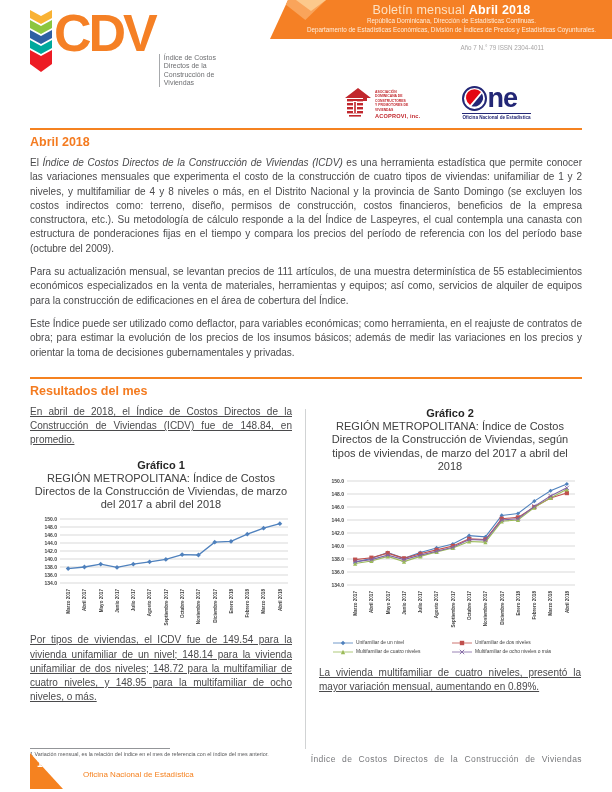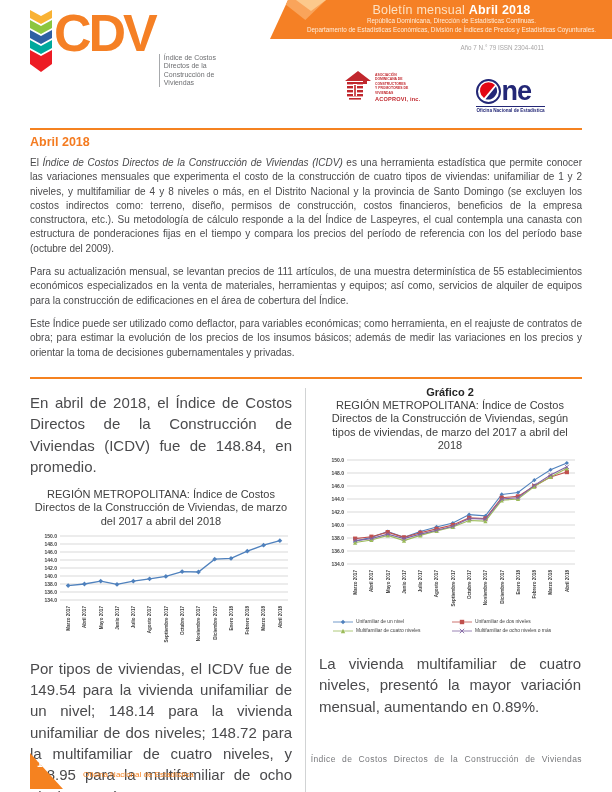--- a/index.html
+++ b/index.html
@@ -18,39 +18,39 @@
     background:#FCC98C; clip-path:polygon(0 0,100% 0,50% 100%); }
   .banner-line1 { font-size:12.5px; color:#FDE0C2; letter-spacing:.2px; }
   .banner-line1 b { color:#fff; font-weight:bold; }
   .banner-small { font-size:6.3px; color:#FDEBDB; line-height:1.35; }
   .issue-line { position:absolute; top:44px; right:68px; font-size:6.3px; color:#A7A5A5; }
   .logo-block { position:absolute; left:30px; top:10px; display:flex; align-items:flex-start; }
   .logo-acronym { font-size:52px; font-weight:bold; color:#F58025; line-height:.92;
     letter-spacing:-3px; margin-left:2px; }
   .logo-tagline { border-left:1px solid #A7A9AC; margin:44px 0 0 4px; padding-left:4px;
     font-size:7px; color:#6D6E71; line-height:1.18; }
-  .partners { position:absolute; left:345px; top:71px; display:flex; gap:56px; align-items:flex-start; }
+  .partners { position:absolute; left:345px; top:78px; display:flex; gap:42px; align-items:flex-end; }
   .acoprovi { display:flex; gap:3px; }
   .acoprovi-lines { font-size:3.4px; color:#C1272D; font-weight:bold; line-height:1.3; padding-top:2px; }
   .acoprovi-name { font-size:5.6px; color:#C1272D; font-weight:bold; margin-top:1px; letter-spacing:.2px; }
   .one-logo { margin-top:8px; }
   .one-row { display:flex; align-items:center; }
   .one-ne { font-size:27px; font-weight:bold; color:#232776; line-height:.8; letter-spacing:-1px; }
   .one-sub { font-size:4.6px; color:#232776; font-weight:bold; border-top:1px solid #232776;
     margin-top:2px; padding-top:1px; }
   
   .section1 { position:absolute; left:30px; top:128px; width:552px; }
   .section2 { position:absolute; left:30px; top:377px; width:552px; }
   .rule { height:2px; background:#F58220; margin-bottom:5px; }
   h2.sec { margin:0 0 7px 0; font-size:12.5px; color:#F47B20; font-weight:bold; }
   .section1 p { margin:0 0 9px 0; font-size:10px; line-height:1.43; text-align:justify; color:#4A4A4C; }
   .columns { display:flex; min-height:352px; }
   .col { width:262px; display:flex; flex-direction:column; }
   .divider { width:1px; background:#D1D3D4; margin:4px 13px 8px 13px; }
-  .col p { margin:8px 0 9px 0; font-size:15px; line-height:1.42; text-align:justify; color:#4A4A4C; }
+  .col p { margin:0 0 9px 0; font-size:10px; line-height:1.42; text-align:justify; color:#4A4A4C;text-decoration:underline; }
   .chart-title { text-align:center; font-size:11px; line-height:1.2; color:#404040; margin:2px 0 3px 0; }
   .chart-title .t { font-weight:bold; color:#262626; display:block; }
   svg.chart { display:block; margin:1px auto 4px auto; }
   .legend { display:grid; grid-template-columns:1fr 1fr; gap:1px 4px; padding:0 14px; margin:0 0 10px 0; }
   .legend-item { display:flex; align-items:center; gap:3px; font-size:4.9px; color:#404040; }
   .footnote-wrap { margin-top:auto; }
   .footnote-rule { width:140px; height:1px; background:#939598; margin-bottom:2px; }
   .footnote { font-size:5.4px; color:#58595B; }
   
   .footer { position:absolute; left:0; top:750px; width:612px; height:42px; }
@@ -129,24 +129,26 @@
 <div class="section1">
   <div class="rule"></div>
   <h2 class="sec">Abril 2018</h2>
   <p><span>El </span><i>Índice de Costos Directos de la Construcción de Viviendas (ICDV)</i><span> es una herramienta estadística que permite conocer las variaciones mensuales que experimenta el costo de la construcción de cuatro tipos de viviendas: unifamiliar de 1 y 2 niveles, y multifamiliar de 4 y 8 niveles o más, en el Distrito Nacional y la provincia de Santo Domingo (se excluyen los costos indirectos como: terreno, diseño, permisos de construcción, costos financieros, beneficios de la empresa constructora, etc.). Su metodología de cálculo responde a la del Índice de Laspeyres, el cual contempla una canasta con estructura de ponderaciones fijas en el tiempo y compara los precios del período de referencia con los del período base (octubre del 2009).</span></p>
   <p>Para su actualización mensual, se levantan precios de 111 artículos, de una muestra determinística de 55 establecimientos económicos especializados en la venta de materiales, herramientas y equipos; así como, servicios de alquiler de equipos para la construcción de edificaciones en el área de cobertura del Índice.</p>
   <p>Este Índice puede ser utilizado como deflactor, para variables económicas; como herramienta, en el reajuste de contratos de obra; para estimar la evolución de los precios de los insumos básicos; además de medir las variaciones en los precios y orientar la toma de decisiones gubernamentales y privadas.</p>
 </div>
 
 <div class="section2">
   <div class="rule"></div>
+  <h2 class="sec">Resultados del mes</h2>
   <div class="columns">
     <div class="col">
       <p>En abril de 2018, el Índice de Costos Directos de la Construcción de Viviendas (ICDV) fue de 148.84, en promedio.</p>
       <div class="chart-title">
+        <span class="t">Gráfico 1</span>
         <span>REGIÓN METROPOLITANA: Índice de Costos Directos de la Construcción de Viviendas, de marzo del 2017 a abril del 2018</span>
       </div>
       <svg class="chart" width="262" height="114" viewBox="0 0 262 114">
           <line x1="30" x2="258" y1="68" y2="68" stroke="#BFBFBF" stroke-width="0.6"></line>
           <text x="27" y="69.8" text-anchor="end" font-size="5" font-weight="bold" fill="#3F3F3F" font-family="&quot;Liberation Sans&quot;,sans-serif">134.0</text>
           <line x1="30" x2="258" y1="60" y2="60" stroke="#BFBFBF" stroke-width="0.6"></line>
           <text x="27" y="61.8" text-anchor="end" font-size="5" font-weight="bold" fill="#3F3F3F" font-family="&quot;Liberation Sans&quot;,sans-serif">136.0</text>
           <line x1="30" x2="258" y1="52" y2="52" stroke="#BFBFBF" stroke-width="0.6"></line>
           <text x="27" y="53.8" text-anchor="end" font-size="5" font-weight="bold" fill="#3F3F3F" font-family="&quot;Liberation Sans&quot;,sans-serif">138.0</text>
           <line x1="30" x2="258" y1="44" y2="44" stroke="#BFBFBF" stroke-width="0.6"></line>

